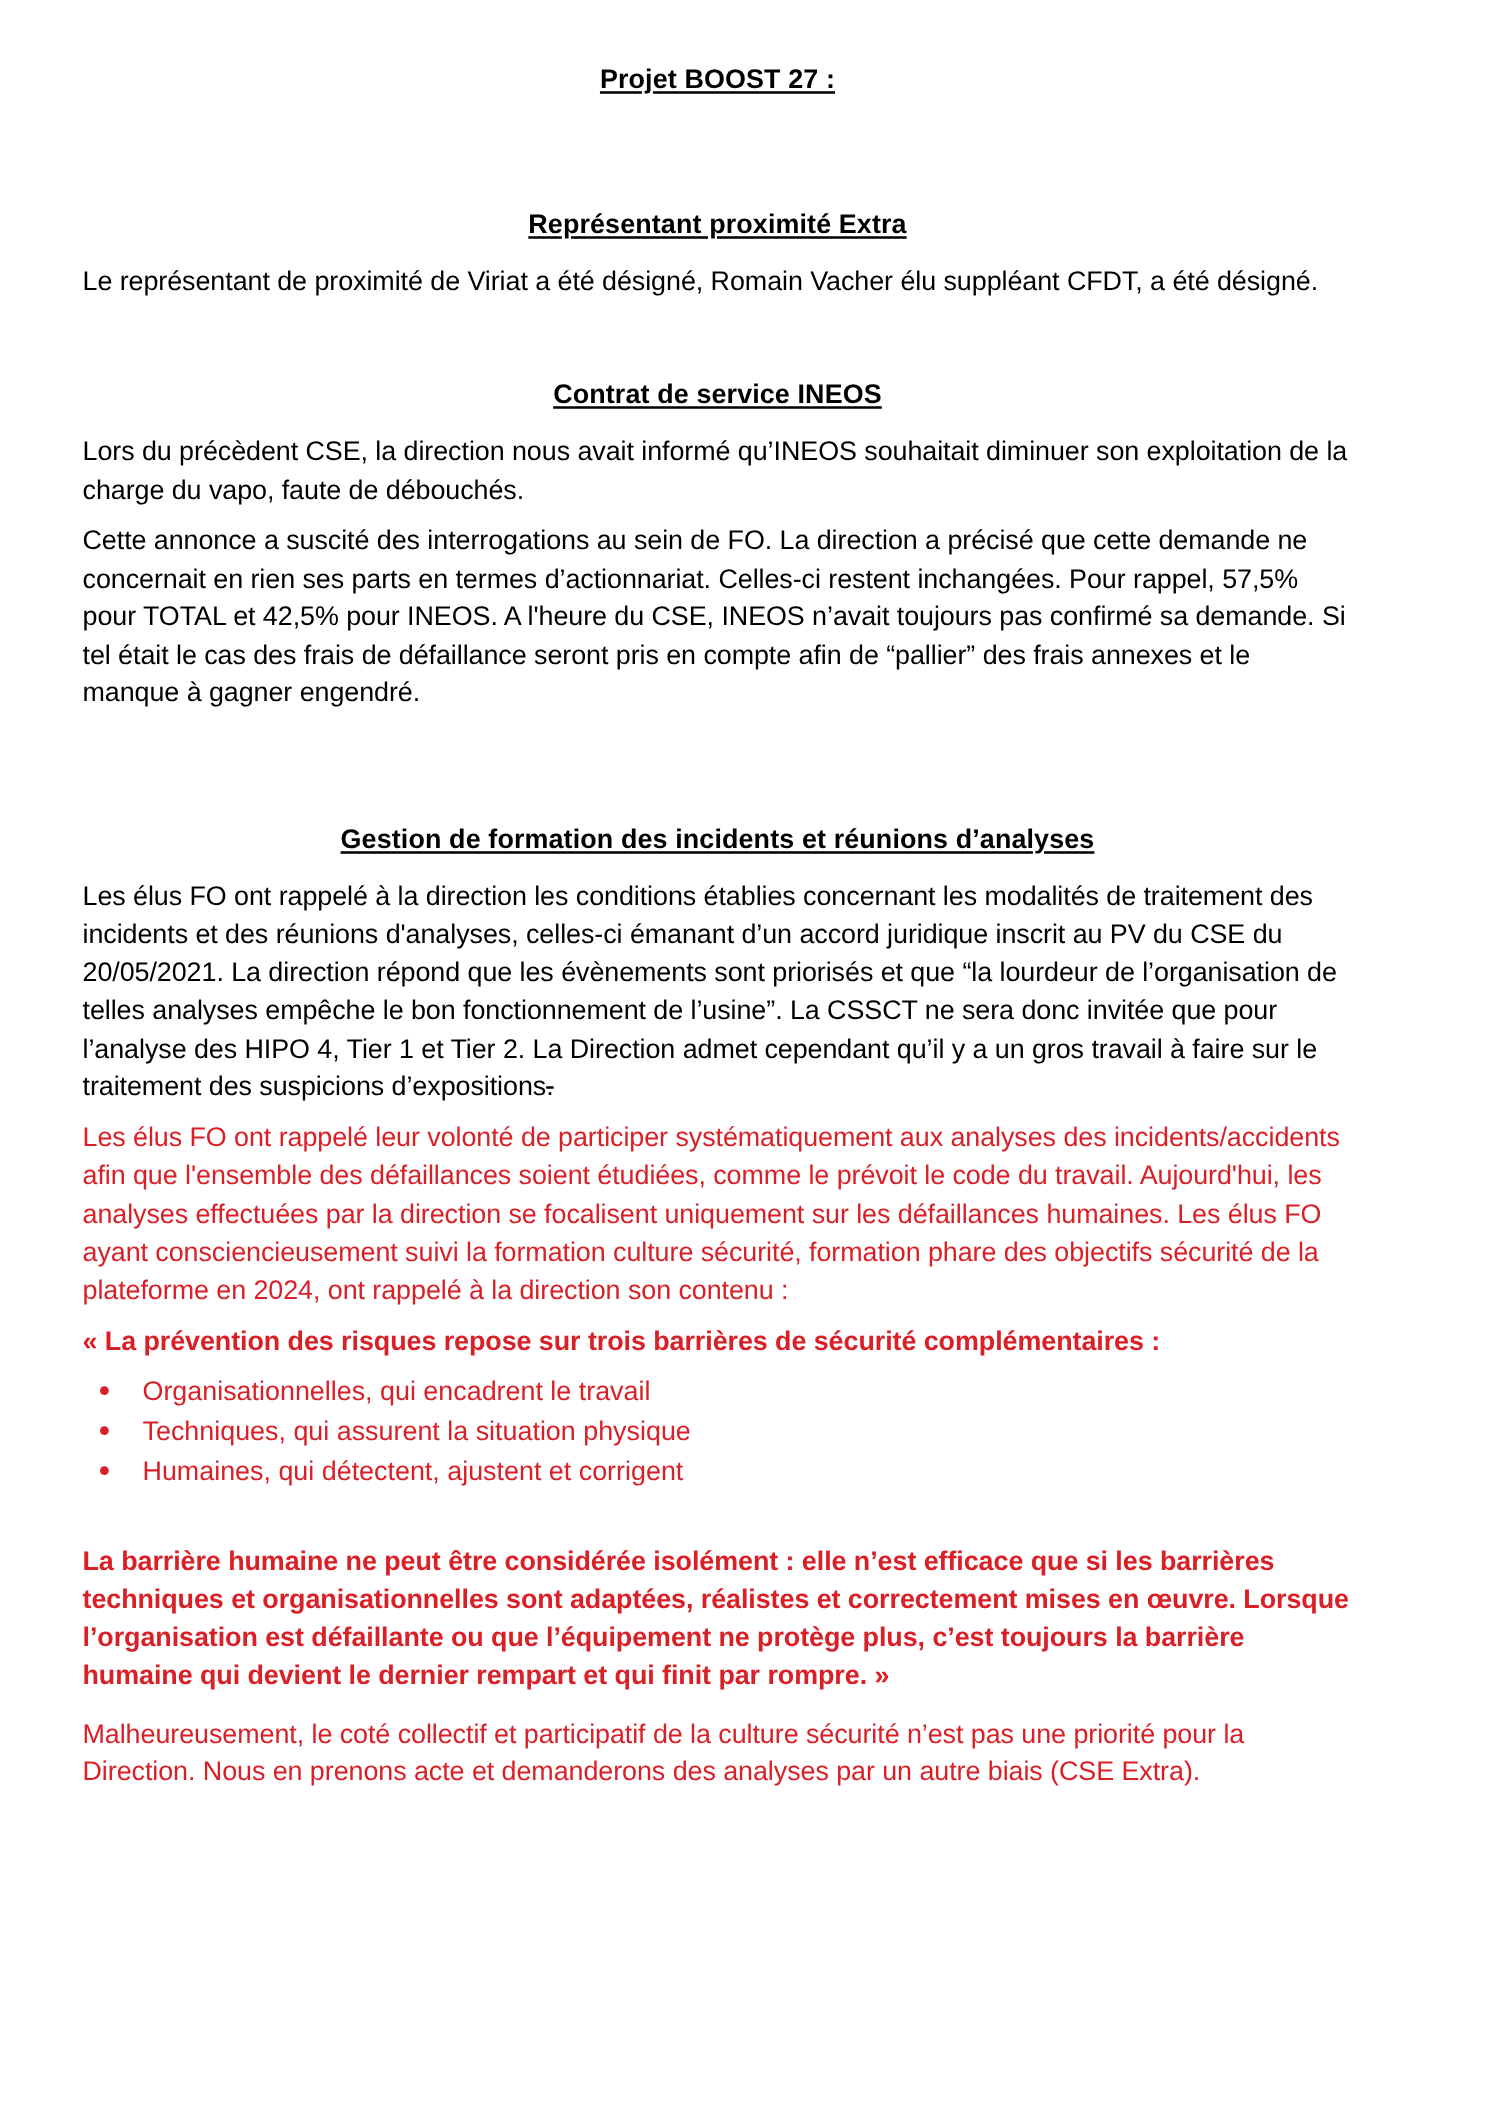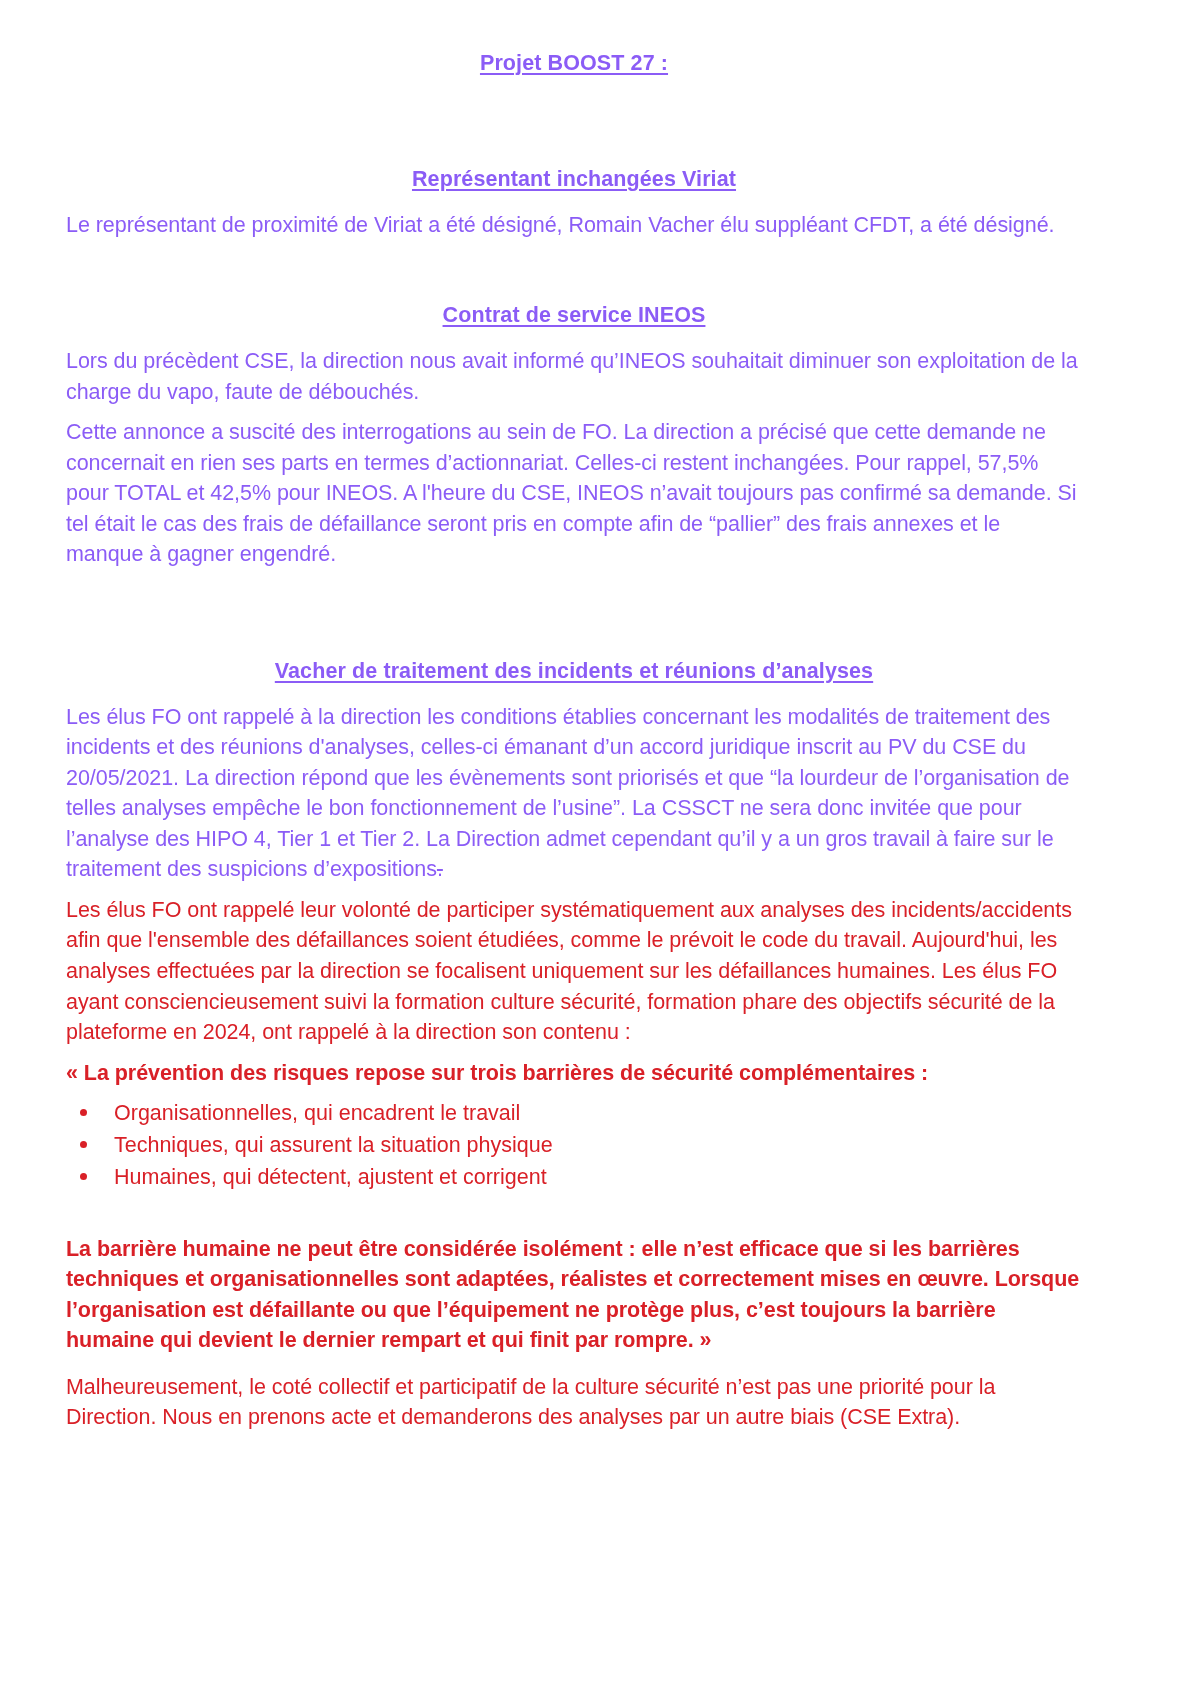--- a/index.html
+++ b/index.html
@@ -36,21 +36,21 @@
     text-underline-offset: 3px;
   }
   p.para {
     font-size: 21.5px;
     line-height: 1.42;
     margin: 0;
     padding: 0;
     text-align: left;
     letter-spacing: -0.05px;
   }
-  .black { color: #8b5cf6; }
+  .black { color: #000000; }
   .red { color: #d92027; }
   .bold { font-weight: bold; }
   .strike-tail {
     text-decoration: line-through;
   }
   .gap-xs { height: 10px; }
   .gap-s  { height: 16px; }
   .gap-m  { height: 26px; }
   .gap-l  { height: 40px; }
   .gap-xl { height: 52px; }
@@ -82,37 +82,37 @@
 <body>
 
 <div class="page">
 
   <h2 class="heading black"><span class="u">Projet BOOST 27 :</span></h2>
   <div class="gap-s"></div>
   <div class="gap-xs"></div>
 
   <div class="gap-xxl"></div>
 
-  <h2 class="heading black"><span class="u">Représentant inchangées Viriat</span></h2>
+  <h2 class="heading black"><span class="u">Représentant proximité Extra</span></h2>
   <div class="gap-s"></div>
   <p class="para black">Le représentant de proximité de Viriat a été désigné, Romain Vacher élu suppléant CFDT, a été désigné.</p>
 
   <div class="gap-xxl"></div>
 
   <h2 class="heading black"><span class="u">Contrat de service INEOS</span></h2>
   <div class="gap-s"></div>
   <p class="para black">Lors du précèdent CSE, la direction nous avait informé qu’INEOS souhaitait diminuer son exploitation de la charge du vapo, faute de débouchés.</p>
   <div class="gap-xs"></div>
   <p class="para black">Cette annonce a suscité des interrogations au sein de FO. La direction a précisé que cette demande ne concernait en rien ses parts en termes d’actionnariat. Celles-ci restent inchangées. Pour rappel, 57,5% pour TOTAL et 42,5% pour INEOS. A l'heure du CSE, INEOS n’avait toujours pas confirmé sa demande. Si tel était le cas des frais de défaillance seront pris en compte afin de “pallier” des frais annexes et le manque à gagner engendré.</p>
   <div class="gap-xs"></div>
 
   <div class="gap-xl"></div>
   <div class="gap-m"></div>
 
-  <h2 class="heading black"><span class="u">Vacher de traitement des incidents et réunions d’analyses</span></h2>
+  <h2 class="heading black"><span class="u">Gestion de formation des incidents et réunions d’analyses</span></h2>
   <div class="gap-s"></div>
   <p class="para black"><span>Les élus FO ont rappelé à la direction les conditions établies concernant les modalités de traitement des incidents et des réunions d'analyses, celles-ci émanant d’un accord juridique inscrit au PV du CSE du 20/05/2021. La direction répond que les évènements sont priorisés et que “la lourdeur de l’organisation de telles analyses empêche le bon fonctionnement de l’usine”. La CSSCT ne sera donc invitée que pour l’analyse des HIPO 4, Tier 1 et Tier 2. La Direction admet cependant qu’il y a un gros travail à faire sur le traitement des suspicions d’expositions</span><span class="strike-tail">.</span></p>
   <div class="gap-xs"></div>
   <p class="para red">Les élus FO ont rappelé leur volonté de participer systématiquement aux analyses des incidents/accidents afin que l'ensemble des défaillances soient étudiées, comme le prévoit le code du travail. Aujourd'hui, les analyses effectuées par la direction se focalisent uniquement sur les défaillances humaines. Les élus FO ayant consciencieusement suivi la formation culture sécurité, formation phare des objectifs sécurité de la plateforme en 2024, ont rappelé à la direction son contenu :</p>
   <div class="gap-xs"></div>
   <p class="para red bold">« La prévention des risques repose sur trois barrières de sécurité complémentaires :</p>
 
   <div class="gap-xs"></div>
 
   <ul class="bullets">

